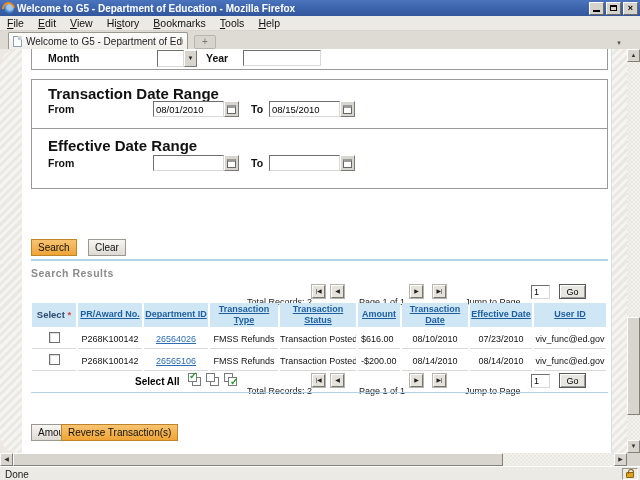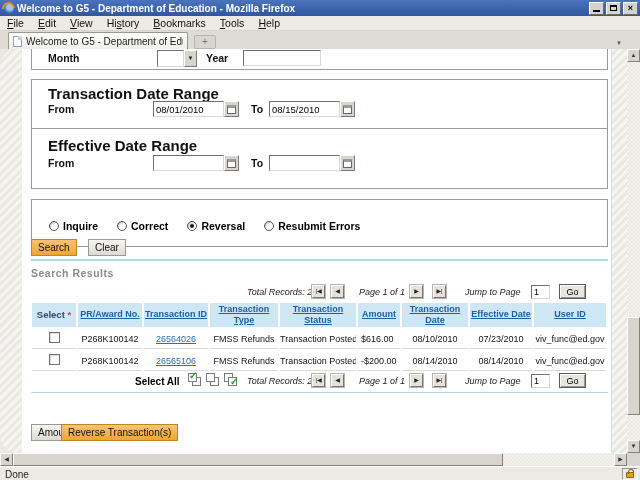--- a/index.html
+++ b/index.html
@@ -90,21 +90,21 @@
   .btn-gray { position:absolute; height:17px; padding:0 6px; font-size:10px; color:#111;
     background:linear-gradient(180deg,#f7f6f3,#dcdad3); border:1px solid #9a9890;
     display:flex; align-items:center; }
 
   .hr-blue { position:absolute; left:9px; width:577px; height:2px; background:#b4d2e8; }
   .results-title { position:absolute; left:9px; top:218px; font-size:10.5px; font-weight:bold;
     color:#8b8b8b; letter-spacing:.5px; }
 
   
   .pagerow { position:absolute; left:0; width:586px; height:17px; font-size:9px; color:#222; }
-  .pg-label { position:absolute; top:3px; white-space:nowrap;font-style:italic; }
+  .pg-label { position:absolute; top:13px; white-space:nowrap; }
   .pg-btn { position:absolute; top:1px; width:13px; height:13px; background:#e4e2db;
     border:1px solid; border-color:#ffffff #787670 #787670 #ffffff; outline:1px solid #b6b4ac;
     font-size:6px; color:#222; text-align:center; line-height:11px; overflow:hidden; }
   .pg-input { position:absolute; top:1px; width:19px; height:14px; border:1px solid;
     border-color:#6e6e6e #d8d8d8 #d8d8d8 #6e6e6e; font-size:9px; padding:0 2px;
     font-family:"Liberation Sans",sans-serif; }
   .pg-go { position:absolute; top:0; width:27px; height:15px; background:#e8e6e0;
     border:1px solid #595959; box-shadow:inset 1px 1px 0 #fff, inset -1px -1px 0 #9a9a9a;
     font-size:9px; text-align:center; line-height:14px; }
 
@@ -257,40 +257,20 @@
         </div>
         <span class="lbl" style="left:219px;top:28px;">To</span>
         <div class="datefield" style="left:237px;top:26px;width:86px;">
           <input readonly="" value="" style="">
           <div class="cal-btn">
               <div class="cal"></div>
             </div>
         </div>
       </div>
 
-      <div class="fieldset" style="top:150px;height:48px;">
-        <div class="radio-row">
-          <div class="radio-opt">
-              <span class="radio"></span>
-              <b>Inquire</b>
-            </div>
-          <div class="radio-opt">
-              <span class="radio"></span>
-              <b>Correct</b>
-            </div>
-          <div class="radio-opt">
-              <span class="radio sel"></span>
-              <b>Reversal</b>
-            </div>
-          <div class="radio-opt">
-              <span class="radio"></span>
-              <b>Resubmit Errors</b>
-            </div>
-        </div>
-      </div>
 
       <button class="btn-orange" style="left:9px;top:190px;">Search</button>
       <button class="btn-gray" style="left:66px;top:190px;">Clear</button>
 
       <div class="hr-blue" style="top:210px;"></div>
       <div class="results-title">Search Results</div>
 
       <div class="pagerow" style="top:235px;">
         <span class="pg-label" style="left:225px;">Total Records: 2</span>
         <button class="pg-btn" style="left:290px;">|◀</button>
@@ -312,21 +292,21 @@
             <col style="width:76px">
             <col style="width:42px">
           <col style="width:66px">
             <col style="width:62px">
             <col style="width:72px">
         </colgroup>
         <tbody>
             <tr>
           <td class="hd"><span class="sel-hd"><span>Select</span> <span class="star">*</span></span></td>
           <td class="hd"><span class="sortlink">PR/Award No.</span></td>
-          <td class="hd"><span class="sortlink">Transaction ID</span></td>
+          <td class="hd"><span class="sortlink">Department ID</span></td>
           <td class="hd"><span class="sortlink">Transaction Type</span></td>
           <td class="hd"><span class="sortlink">Transaction Status</span></td>
           <td class="hd"><span class="sortlink">Amount</span></td>
           <td class="hd"><span class="sortlink">Transaction Date</span></td>
           <td class="hd"><span class="sortlink">Effective Date</span></td>
           <td class="hd"><span class="sortlink">User ID</span></td>
         </tr>
         <tr>
           <td class="cell"><span class="checkbox"></span></td>
           <td class="cell">P268K100142</td>

